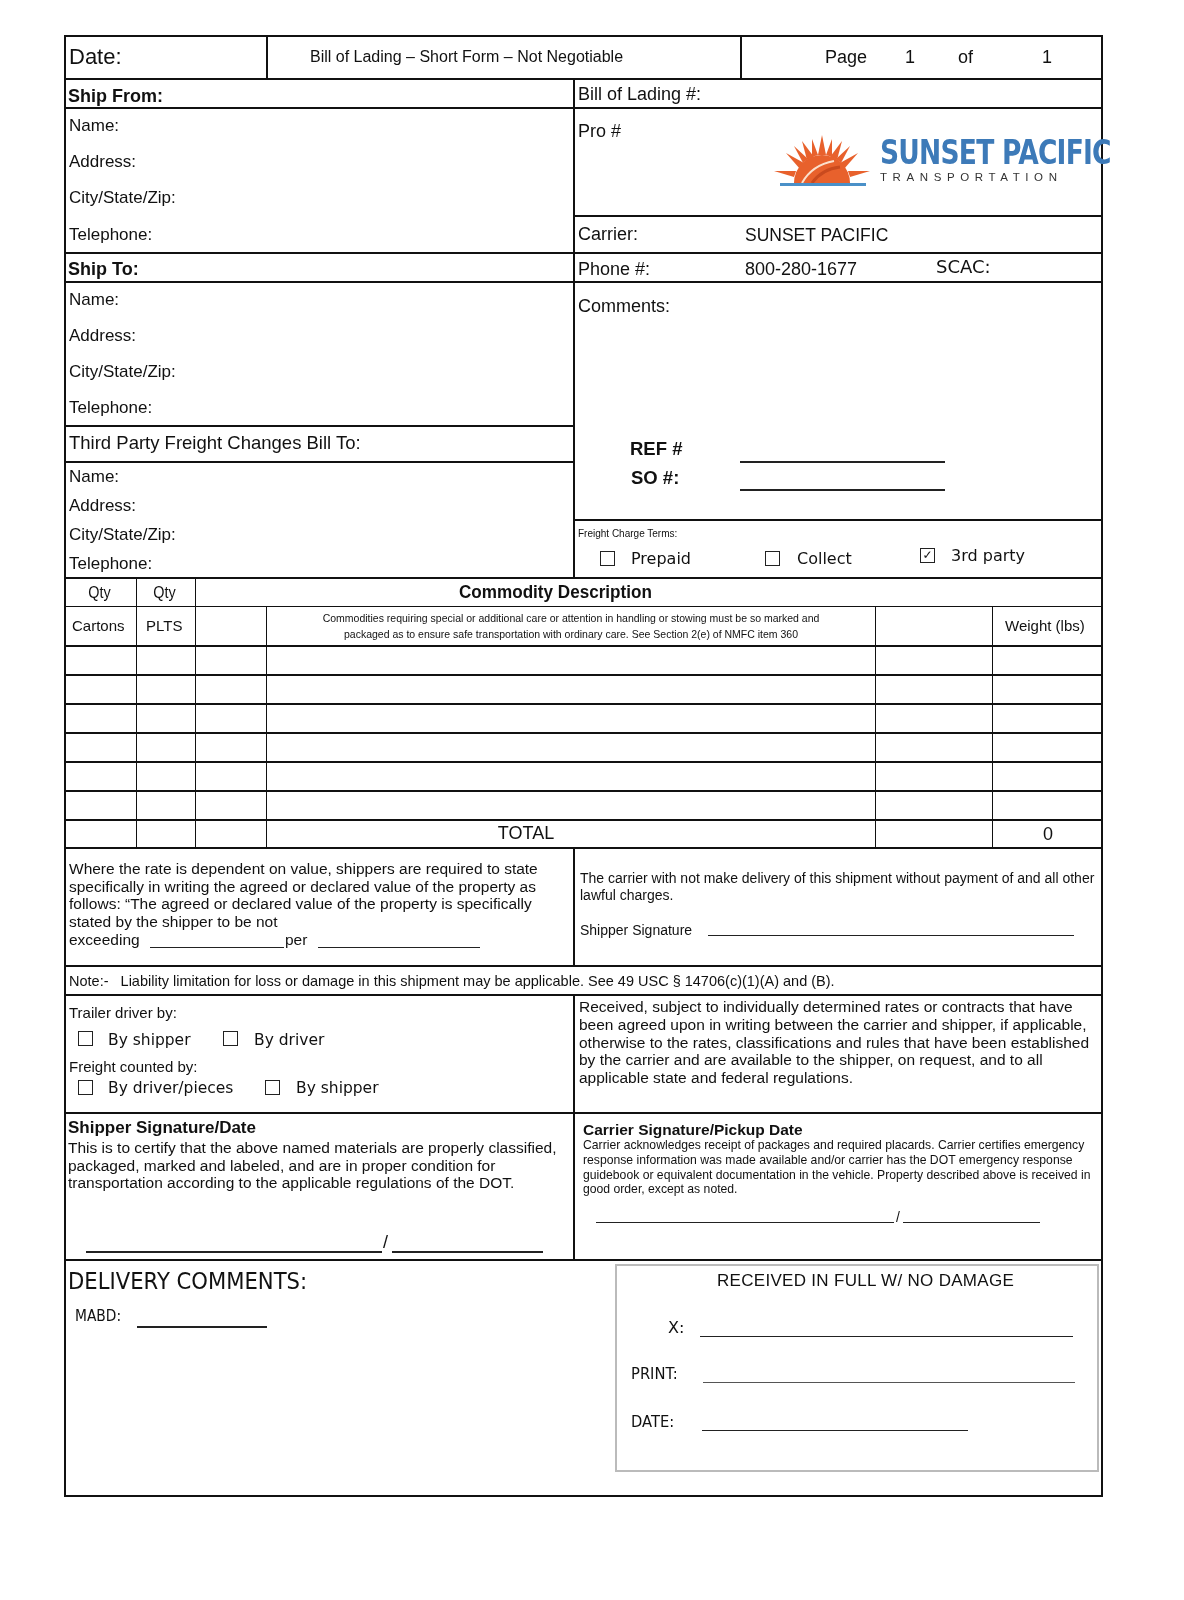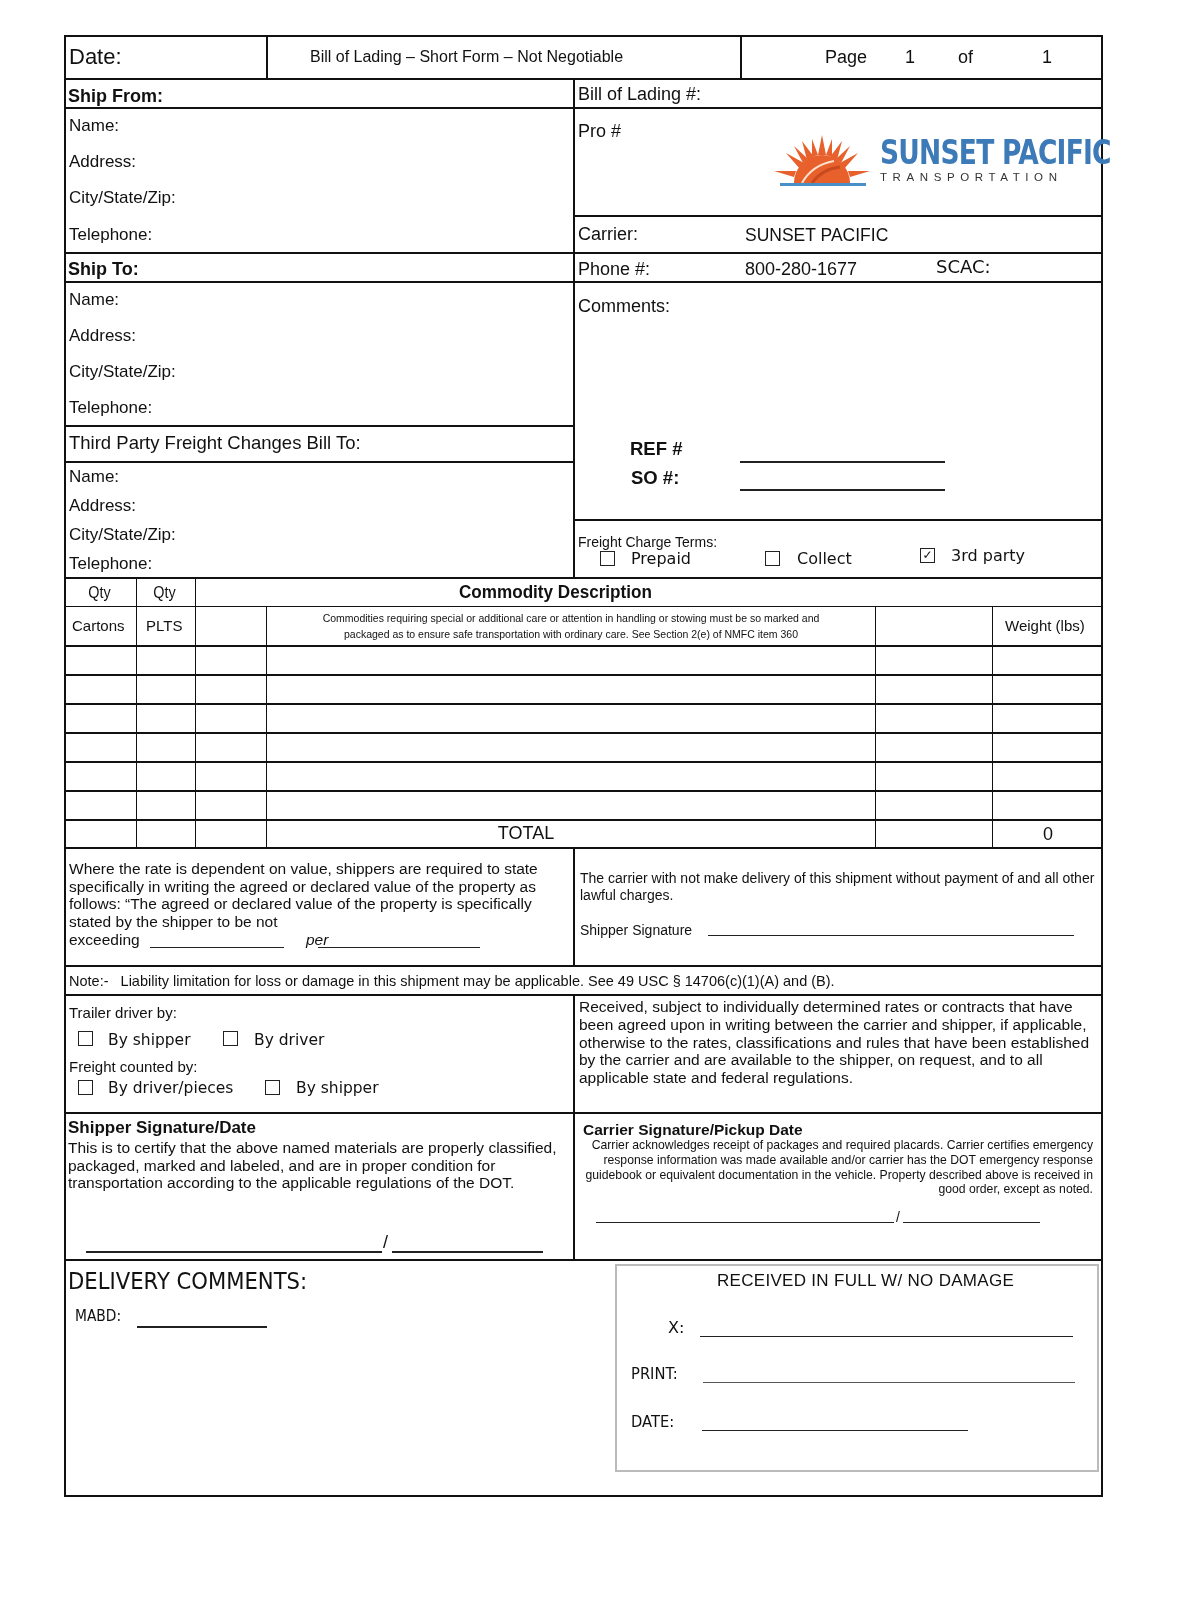--- a/index.html
+++ b/index.html
@@ -10,21 +10,21 @@
   .hl.thin { border-top-width: 1px; }
   .vl { position: absolute; width: 0; border-left: 2px solid #111; }
   .vl.thin { border-left-width: 1px; }
   .t { position: absolute; white-space: nowrap; font-size: 17px; line-height: 20px; }
   .b { font-weight: bold; }
   .cal { font-family: "DejaVu Sans", sans-serif; }
   .chk { position: absolute; width: 15px; height: 15px; border: 1.5px solid #222; box-sizing: border-box; background: #fff; font-size: 12px; line-height: 12px; text-align: center; cursor: pointer; }
   .uline { position: absolute; height: 0; border-top: 1.5px solid #222; }
   .small { font-size: 11px; line-height: 16px; }
   .para { position: absolute; font-size: 15.5px; line-height: 17.5px; white-space: normal; }
-  .para13 { position: absolute; font-size: 12.5px; line-height: 15px; white-space: normal; text-align: right; }
+  .para13 { position: absolute; font-size: 12.5px; line-height: 15px; white-space: normal; }
   .stamp { position: absolute; left: 615px; top: 1264px; width: 484px; height: 208px; border: 2px solid #bbb; box-sizing: border-box; }
   .field-hit { position: absolute; cursor: text; }
 </style>
 </head>
 <body>
 
 <div class="frame"></div>
 
 <div class="hl" style="left:64px; top:78px; width:1039px;"></div>
 <div class="vl" style="left:266px; top:35px; height:44px;"></div>
@@ -115,21 +115,21 @@
 
 <div class="t" style="left:578px; top:296px; font-size:18px;">Comments:</div>
 <div class="field-hit" style="left:580px; top:320px; width:515px; height:110px;"></div>
 <div class="t b" style="left:630px; top:439px; font-size:18.5px;">REF #</div>
 <div class="uline" style="left:740px; top:461px; width:205px; border-top-width:2px;"></div>
 <div class="t b" style="left:631px; top:468px; font-size:18.5px;">SO #:</div>
 <div class="uline" style="left:740px; top:489px; width:205px; border-top-width:2px;"></div>
 
 <div class="hl" style="left:573px; top:519px; width:530px;"></div>
 
-<div class="t" style="left:578px; top:524px; font-size:14px;margin-top:8px;">Freight Charge Terms:</div>
+<div class="t" style="left:578px; top:524px; font-size:10px;">Freight Charge Terms:</div>
 <div class="chk" style="left:600px; top:551px;" aria-checked="false"></div>
 <div class="t cal" style="left:631px; top:549px; font-size:16px;">Prepaid</div>
 <div class="chk" style="left:765px; top:551px;" aria-checked="false"></div>
 <div class="t cal" style="left:797px; top:549px; font-size:16px;">Collect</div>
 <div class="chk" style="left:920px; top:548px;" aria-checked="true"><span>✓</span></div>
 <div class="t cal" style="left:951px; top:546px; font-size:16px;">3rd party</div>
 
 <div class="hl" style="left:64px; top:577px; width:1039px;"></div>
 
 <div class="t" style="left:87px; top:583px; font-size:16px; transform:scaleX(0.9);">Qty</div>
@@ -208,21 +208,21 @@
   </div>
 
 <div class="t" style="left:268px; top:823px; width:516px; text-align:center; font-size:18px;">TOTAL</div>
 <div class="t" style="left:994px; top:824px; width:108px; text-align:center; font-size:18px;">0</div>
 <div class="hl" style="left:64px; top:847px; width:1039px;"></div>
 
 <div class="vl" style="left:573px; top:847px; height:118px;"></div>
 <div class="para" style="left:69px; top:860px; width:495px;">Where the rate is dependent on value, shippers are required to state specifically in writing the agreed or declared value of the property as follows: “The agreed or declared value of the property is specifically stated by the shipper to be not</div>
 <div class="t" style="left:69px; top:931px; font-size:15.5px; line-height:17.5px;">exceeding</div>
 <div class="uline" style="left:150px; top:947px; width:134px; border-top-width:1px;"></div>
-<div class="t" style="left:306px; top:931px; font-size:15.5px; line-height:17.5px;font-style:italic;">per</div>
+<div class="t" style="left:285px; top:931px; font-size:15.5px; line-height:17.5px;">per</div>
 <div class="uline" style="left:318px; top:947px; width:162px; border-top-width:1px;"></div>
 
 <div class="para" style="left:580px; top:870px; width:515px; font-size:14px; line-height:17px;">The carrier with not make delivery of this shipment without payment of and all other lawful charges.</div>
 <div class="t" style="left:580px; top:920px; font-size:14px;">Shipper Signature</div>
 <div class="uline" style="left:708px; top:935px; width:366px; border-top-width:1px;"></div>
 
 <div class="hl" style="left:64px; top:965px; width:1039px;"></div>
 
 <div class="t" style="left:69px; top:971px; font-size:14.5px; white-space:pre;">Note:-   Liability limitation for loss or damage in this shipment may be applicable. See 49 USC § 14706(c)(1)(A) and (B).</div>
 <div class="hl" style="left:64px; top:994px; width:1039px;"></div>

